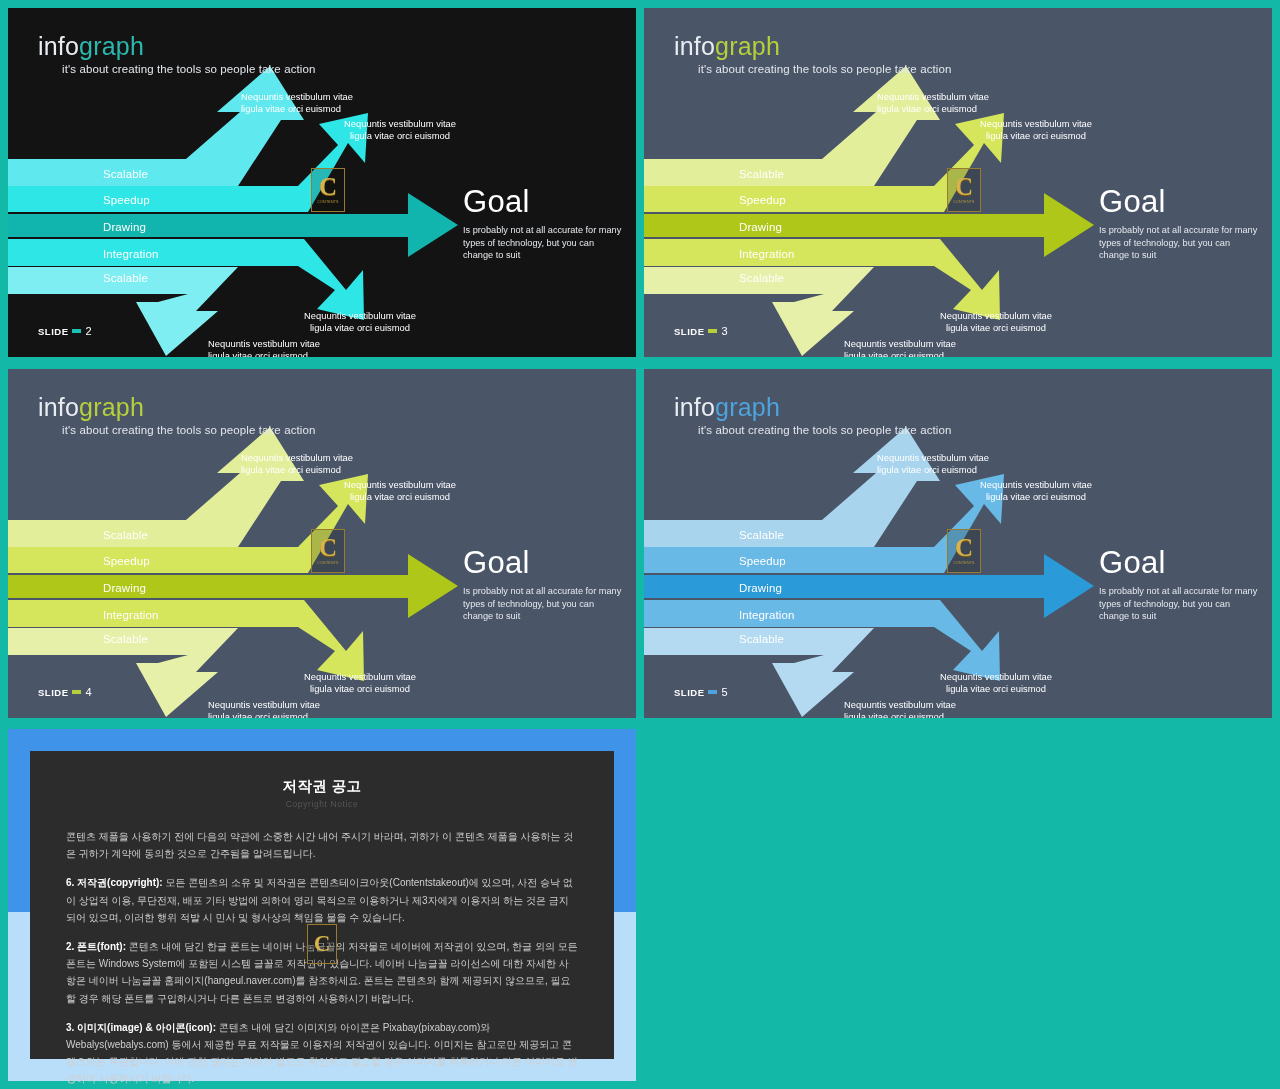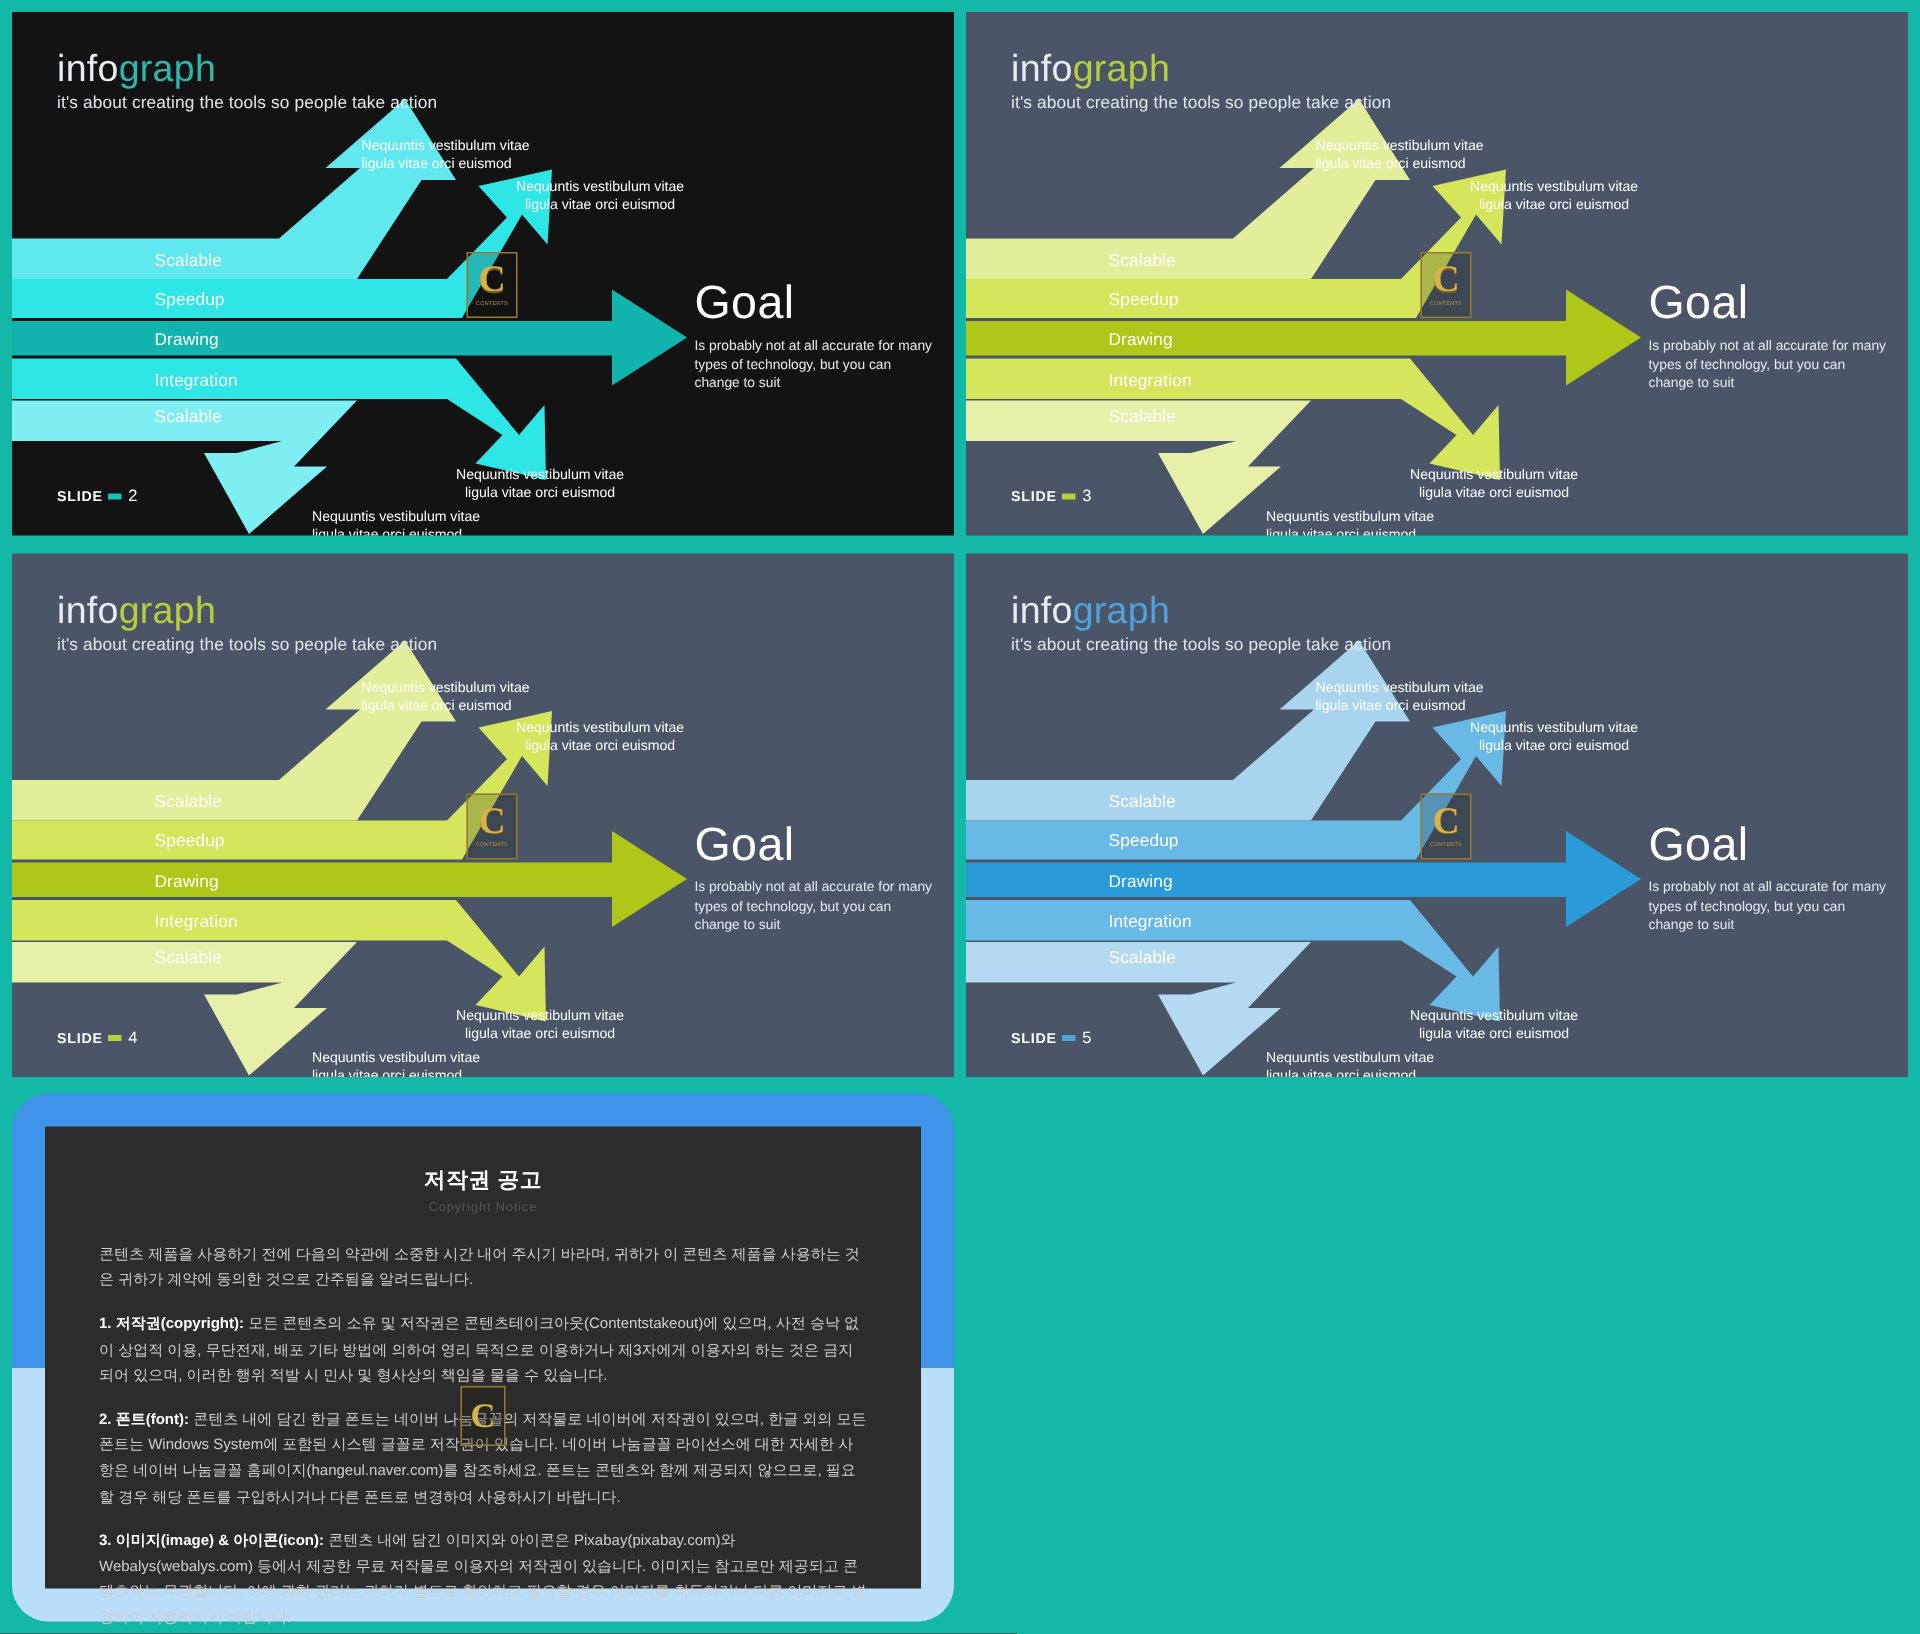--- a/index.html
+++ b/index.html
@@ -26,21 +26,21 @@
   #slide-5 { left: 644px; top: 369px; width: 628px; height: 349px; background: #4a5568; }
 
   
   .logo-wrap { position: absolute; left: 30px; top: 26px; }
   .logo-word {
     font-size: 25px; font-weight: 300; letter-spacing: .2px; line-height: 1;
   }
   .logo-word .w1 { color: #e9edf2; }
   .logo-tag {
     margin-top: 4px;
-    font-size: 11.5px; color: #e3e7ec; font-weight: 400; letter-spacing: .1px;
+    font-size: 11.5px; color: #e3e7ec; font-weight: 400; letter-spacing: .1px; margin-left: 24px;
   }
 
   
   .goal-wrap { position: absolute; left: 455px; top: 178px; width: 160px; }
   .goal-title { font-size: 31px; font-weight: 300; color: #ffffff; line-height: 1; letter-spacing: .3px; }
   .goal-body { margin-top: 7px; font-size: 9.2px; color: #e6eaef; line-height: 1.38; }
 
   
   .slide-foot {
     position: absolute; left: 30px; bottom: 20px;
@@ -305,30 +305,30 @@
       <div class="goal-title">Goal</div>
       <div class="goal-body">Is probably not at all accurate for many types of technology, but you can change to suit</div>
     </div>
     <div class="slide-foot">
       <span class="lbl">SLIDE</span>
       <span class="dash" style="background: rgb(78, 163, 221);"></span>
       <span class="num">5</span>
     </div>
   </div>
 
-  <div id="slide-copy" style="background: linear-gradient(rgb(63, 147, 232) 0%, rgb(63, 147, 232) 52%, rgb(185, 222, 249) 52%, rgb(185, 222, 249) 100%); border-radius: 24px;">
+  <div id="slide-copy" style="background: linear-gradient(rgb(63, 147, 232) 0%, rgb(63, 147, 232) 52%, rgb(185, 222, 249) 52%, rgb(185, 222, 249) 100%);">
     <div class="inner" style="background: rgb(44, 44, 44);">
       <div class="cr-title">저작권 공고</div>
       <div class="cr-sub">Copyright Notice</div>
       <div class="cr-body">
         <div class="cr-wm">
           <div class="c">C</div>
         </div>
         <p class="cr-p">콘텐츠 제품을 사용하기 전에 다음의 약관에 소중한 시간 내어 주시기 바라며, 귀하가 이 콘텐츠 제품을 사용하는 것은 귀하가 계약에 동의한 것으로 간주됨을 알려드립니다.</p>
-        <p class="cr-p"><b>1. 저작권(copyright):</b> <span>모든 콘텐츠의 소유 및 저작권은 콘텐츠테이크아웃(Contentstakeout)에 있으며, 사전 승낙 없이 상업적 이용, 무단전재, 배포 기타 방법에 의하여 영리 목적으로 이용하거나 제3자에게 이용자의 하는 것은 금지되어 있으며, 이러한 행위 적발 시 민사 및 형사상의 책임을 물을 수 있습니다.</span></p>
+        <p class="cr-p"><b>6. 저작권(copyright):</b> <span>모든 콘텐츠의 소유 및 저작권은 콘텐츠테이크아웃(Contentstakeout)에 있으며, 사전 승낙 없이 상업적 이용, 무단전재, 배포 기타 방법에 의하여 영리 목적으로 이용하거나 제3자에게 이용자의 하는 것은 금지되어 있으며, 이러한 행위 적발 시 민사 및 형사상의 책임을 물을 수 있습니다.</span></p>
         <p class="cr-p"><b>2. 폰트(font):</b> <span>콘텐츠 내에 담긴 한글 폰트는 네이버 나눔글꼴의 저작물로 네이버에 저작권이 있으며, 한글 외의 모든 폰트는 Windows System에 포함된 시스템 글꼴로 저작권이 있습니다. 네이버 나눔글꼴 라이선스에 대한 자세한 사항은 네이버 나눔글꼴 홈페이지(hangeul.naver.com)를 참조하세요. 폰트는 콘텐츠와 함께 제공되지 않으므로, 필요할 경우 해당 폰트를 구입하시거나 다른 폰트로 변경하여 사용하시기 바랍니다.</span></p>
         <p class="cr-p"><b>3. 이미지(image) &amp; 아이콘(icon):</b> <span>콘텐츠 내에 담긴 이미지와 아이콘은 Pixabay(pixabay.com)와 Webalys(webalys.com) 등에서 제공한 무료 저작물로 이용자의 저작권이 있습니다. 이미지는 참고로만 제공되고 콘텐츠와는 무관합니다. 이에 관한 권리는 귀하가 별도로 확인하고 필요할 경우 이미지를 취득하거나 다른 이미지로 변경하여 사용하시기 바랍니다.</span></p>
         <p class="cr-p">콘텐츠 제품 라이선스에 대한 자세한 사항은 홈페이지 하단에 기재된 콘텐츠라이선스를 사용하시기.</p>
       </div>
     </div>
   </div>
 
 </div>
 
 </body></html>

